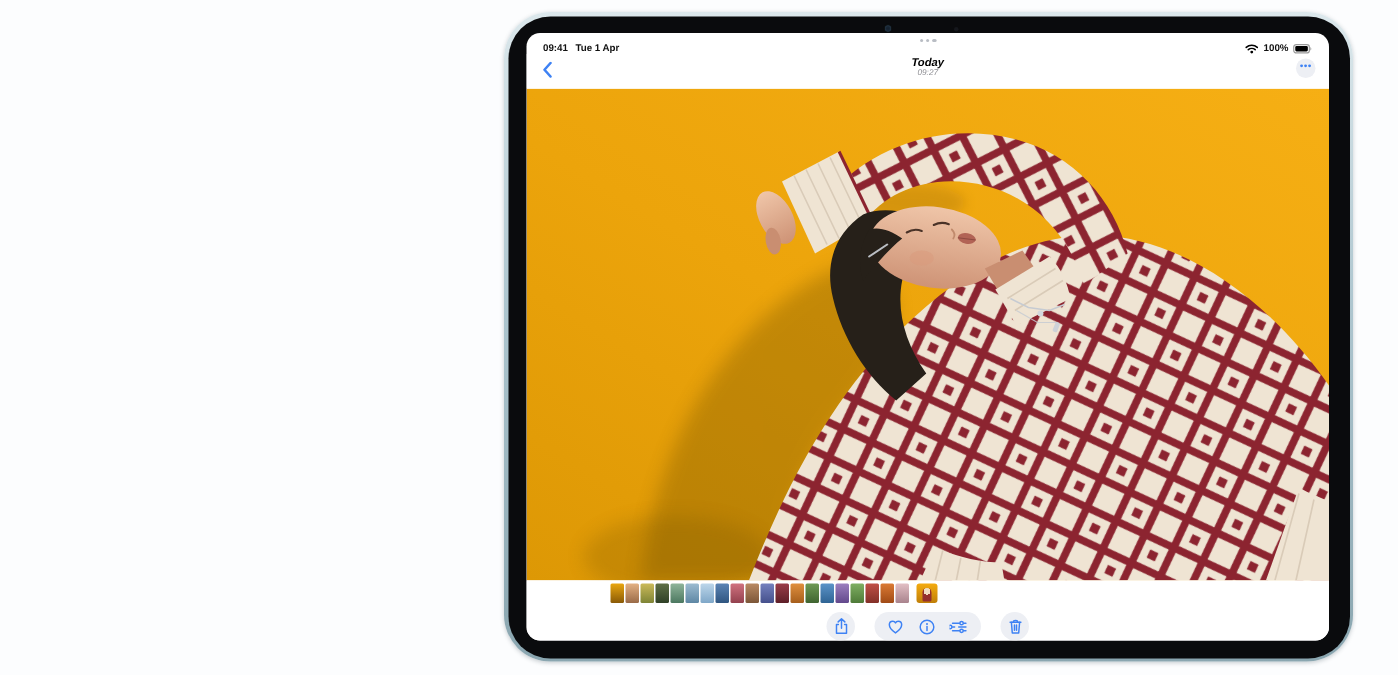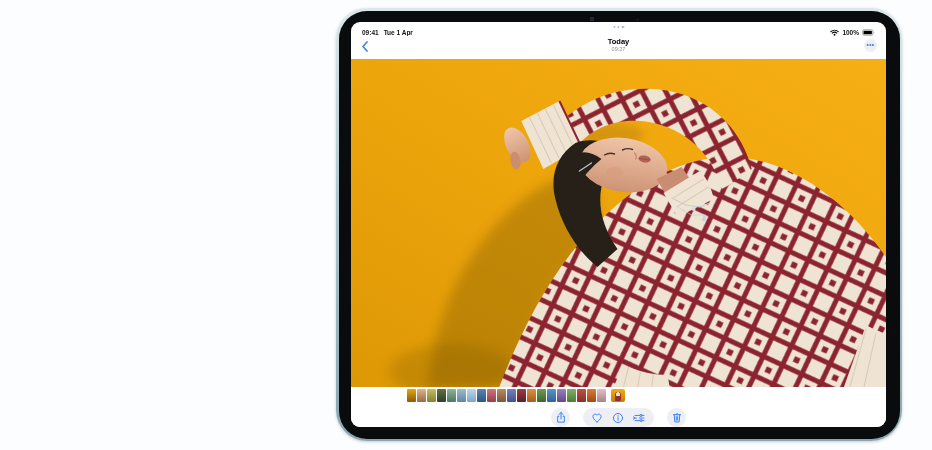--- a/index.html
+++ b/index.html
@@ -15,21 +15,21 @@
   .screen{position:absolute;left:15px;top:14px;width:535px;height:405px;border-radius:9px;
     background:#fff;overflow:hidden;}
   
   .statusbar{position:relative;height:12px;display:flex;justify-content:space-between;
     align-items:flex-end;padding:2px 11px 0;font-size:6.5px;font-weight:700;color:#111;}
   .sb-left{display:flex;gap:5px;}
   .sb-right{display:flex;align-items:center;gap:3px;}
   .mt-dots{position:absolute;left:50%;top:4px;transform:translateX(-50%);display:flex;gap:2px;}
   .mt-dots i{width:2.4px;height:2.4px;border-radius:50%;background:#b9bdc4;}
   
-  .navbar{position:relative;height:23px;background:#fff;}
+  .navbar{position:relative;height:23px;background:#fff;font-style:italic;}
   .back-btn{position:absolute;left:7px;top:3px;width:14px;height:14px;display:flex;
     align-items:center;justify-content:center;cursor:pointer;}
   .titlebox{position:absolute;left:0;right:0;top:1px;text-align:center;}
   .nav-title{font-size:7.5px;font-weight:700;color:#000;line-height:9px;}
   .nav-sub{font-size:5.5px;color:#8e8e93;line-height:6px;}
   .more-btn{position:absolute;right:9px;top:2.5px;width:13px;height:13px;border-radius:50%;
     background:#edeff4;display:flex;align-items:center;justify-content:center;cursor:pointer;}
   .more-btn span{color:var(--accent,#3e82f4);font-size:6.5px;font-weight:700;letter-spacing:.4px;
     line-height:0;margin-top:-1px;}
   

